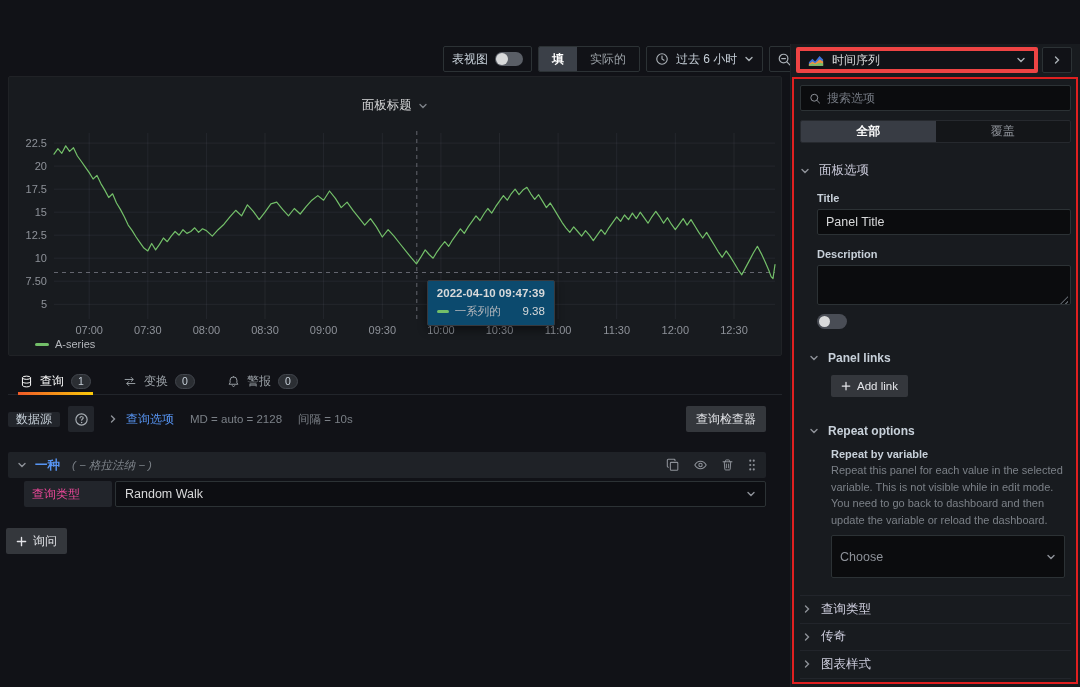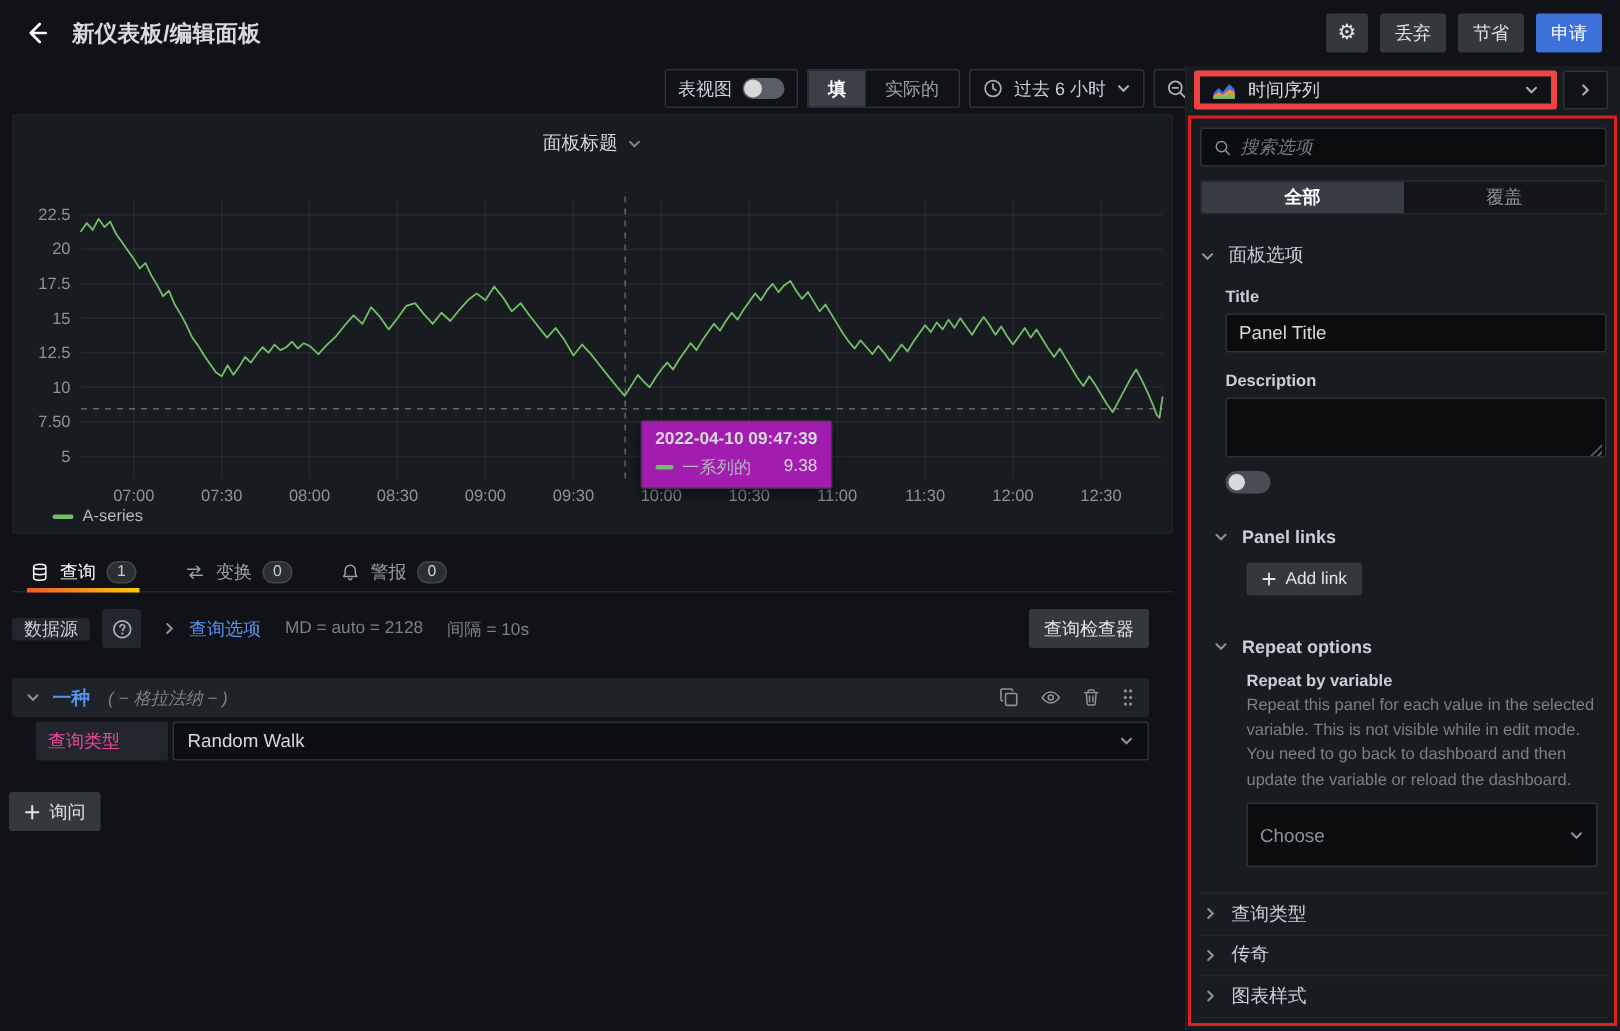--- a/index.html
+++ b/index.html
@@ -31,21 +31,21 @@
   .icon-btn { width:30px; height:26px; border:1px solid #2c3235; background:#111217; border-radius:2px; display:flex; align-items:center; justify-content:center; color:#aab0b6; cursor:pointer; }
   .uni { font-family:"DejaVu Sans",sans-serif; font-size:14px; line-height:1; }
 
   
   .options-pane { position:absolute; left:790px; top:44px; right:0; bottom:0; background:#181b1f; border-left:1px solid #202226; }
   .viz-row { display:flex; gap:4px; margin:3px 8px 0 5px; }
   .viz-select { flex:1; height:26px; border:4px solid #ef4444; background:#111217; border-radius:2px; display:flex; align-items:center; gap:8px; padding:0 8px; cursor:pointer; }
   .viz-select .lbl { flex:1; color:#d8d9da; }
   .pane-body { padding:12px 9px 0 9px; }
   .search-box { height:26px; border:1px solid #2c3235; background:#0b0c0e; border-radius:2px; display:flex; align-items:center; padding:0 8px; gap:6px; }
-  .search-box input { background:transparent; border:none; outline:none; color:#ccccdc; font-size:12px; width:100%; font-family:inherit;font-style:italic; }
+  .search-box input { background:transparent; border:none; outline:none; color:#ccccdc; font-size:12px; width:100%; font-family:inherit; }
   .search-box input::placeholder { color:#737880; }
   .radio-group { margin-top:9px; display:flex; height:23px; border:1px solid #26292e; border-radius:2px; overflow:hidden; background:#141619; }
   .radio-group > div { flex:1; display:flex; align-items:center; justify-content:center; color:#8e9299; cursor:pointer; font-size:12px; }
   .radio-group > div.active { background:#383c44; color:#fff; font-weight:700; }
   .sect-head { display:flex; align-items:center; gap:9px; color:#ccccdc; font-size:12.5px; cursor:pointer; }
   .field-label { font-size:11px; font-weight:700; color:#c7d0d9; }
   .text-input { height:26px; width:100%; border:1px solid #2c3235; background:#0b0c0e; border-radius:2px; color:#d8d9da; font-size:12.5px; padding:0 8px; outline:none; font-family:inherit; }
   textarea.text-input { height:40px; resize:none; padding-top:5px; position:relative; }
   .ta-wrap { position:relative; }
   .ta-corner { position:absolute; right:3px; bottom:4px; width:8px; height:8px; pointer-events:none;
@@ -54,29 +54,29 @@
   .switch { width:30px; height:15px; border-radius:8px; background:#494d55; position:relative; cursor:pointer; margin-top:6px; }
   .switch::after { content:""; position:absolute; left:2px; top:2px; width:11px; height:11px; border-radius:50%; background:#d8d9da; }
   .muted-desc { color:#7b8087; font-size:11px; line-height:1.5; }
   .select-box { height:43px; border:1px solid #2c3235; background:#0b0c0e; border-radius:2px; display:flex; align-items:center; padding:0 8px; color:#8e9299; font-size:12.5px; cursor:pointer; }
   .select-box .lbl { flex:1; }
   .collapsed-row { border-top:1px solid #22252b; height:27.5px; display:flex; align-items:center; gap:9px; color:#ccccdc; font-size:12.5px; cursor:pointer; padding-left:2px; }
   .annotation-rect { position:absolute; left:792px; top:77px; width:286px; height:607px; border:2px solid #e02020; pointer-events:none; z-index:60; }
 
   
   .panel { position:absolute; left:8px; top:76px; width:774px; height:280px; background:#181b1f; border:1px solid #202226; border-radius:2px; }
-  .panel-title { position:absolute; left:0; right:0; top:10px; text-align:center; font-size:12.5px; color:#d8d9da; cursor:pointer; z-index:5; }
+  .panel-title { position:absolute; left:0; right:0; top:20px; text-align:center; font-size:12.5px; color:#d8d9da; cursor:pointer; z-index:5; }
   .panel-title svg { vertical-align:middle; margin-left:3px; opacity:.7; }
   #chart-svg { position:absolute; left:0; top:0; }
   .grid { stroke:rgba(204,204,220,0.07); stroke-width:1; }
   .cross { stroke:rgba(204,204,220,0.42); stroke-width:1; stroke-dasharray:4 4; }
   .ylab, .xlab { fill:#8e9299; font-size:11px; font-family:"Liberation Sans","DejaVu Sans",sans-serif; }
   .legend { position:absolute; left:26px; bottom:5px; display:flex; align-items:center; gap:6px; font-size:11px; color:#b4b7bc; cursor:pointer; }
   .legend .swatch { width:14px; height:3px; border-radius:2px; }
-  .chart-tooltip { position:absolute; z-index:10; background:#a21caf; border:1px solid #36383d; border-radius:2px; box-shadow:0 4px 10px rgba(0,0,0,.45); padding:6px 9px; min-width:112px; }
+  .chart-tooltip { position:absolute; z-index:10; background:#0c4a6e; border:1px solid #36383d; border-radius:2px; box-shadow:0 4px 10px rgba(0,0,0,.45); padding:6px 9px; min-width:112px; }
   .chart-tooltip .ts { font-size:11.5px; font-weight:700; color:#d8d9da; margin-bottom:5px; white-space:nowrap; }
   .chart-tooltip .row { display:flex; align-items:center; gap:6px; font-size:11.5px; color:#b4b7bc; white-space:nowrap; }
   .chart-tooltip .row .val { margin-left:auto; color:#d8d9da; padding-left:10px; }
   .chart-tooltip .swatch { width:12px; height:3px; border-radius:2px; }
 
   
   .tabs { position:absolute; left:8px; top:368px; width:774px; height:27px; border-bottom:1px solid #22252b; display:flex; gap:28px; padding-left:10px; }
   .tab { display:flex; align-items:center; gap:7px; color:#9aa0a6; cursor:pointer; position:relative; padding:0 2px; }
   .tab.active { color:#fff; }
   .tab.active::after { content:""; position:absolute; left:0; right:0; bottom:-1px; height:3px; background:linear-gradient(90deg,#f05a28,#fbca0a); }
@@ -104,36 +104,20 @@
 
   .plus-icon { display:inline-flex; margin-right:6px; }
   .chev { display:inline-flex; }
   svg.ic { display:block; }
 </style>
 </head>
 <body>
 
 <div class="app">
 
-  <div class="topbar">
-    <div class="back-btn">
-      <svg class="ic" width="20" height="20" viewBox="0 0 20 20">
-        <path d="M11.5 4 5.5 10l6 6M5.5 10h10" stroke="#fff" stroke-width="1.8" fill="none" stroke-linecap="round" stroke-linejoin="round"></path>
-      </svg>
-    </div>
-    <div class="page-title">新仪表板/编辑面板</div>
-    <div class="topbar-right">
-      <div class="btn icon-only">
-        <span class="uni">⚙</span>
-      </div>
-      <div class="btn">丢弃</div>
-      <div class="btn">节省</div>
-      <div class="btn primary">申请</div>
-    </div>
-  </div>
 
   <div class="subbar-left">
     <div class="ctrl-box">
       <span>表视图</span>
       <span class="toggle"></span>
     </div>
     <div class="seg">
       <div class="active">填</div>
       <div>实际的</div>
     </div>

